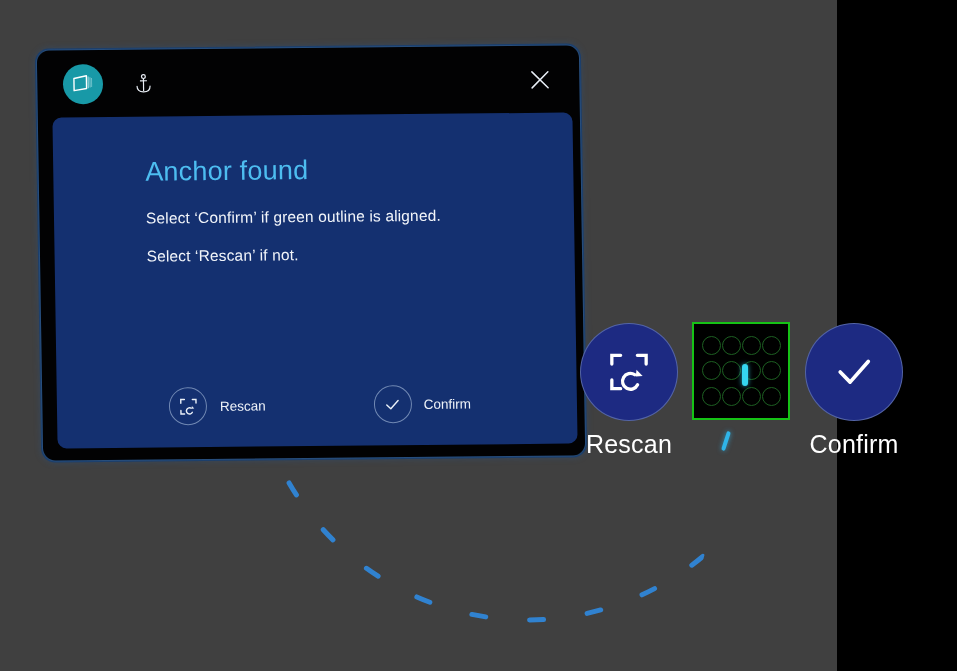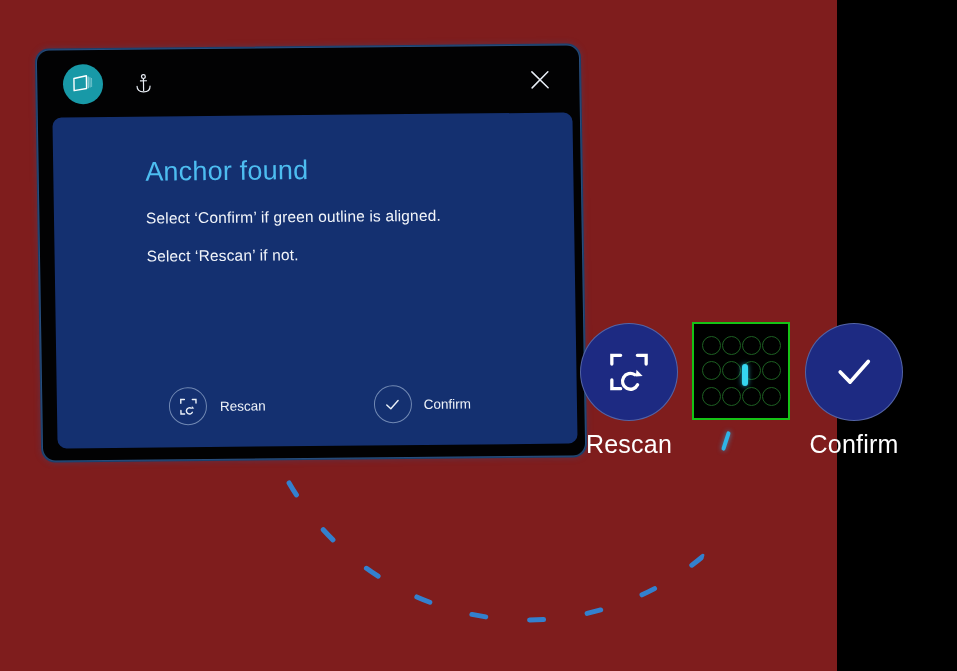--- a/index.html
+++ b/index.html
@@ -2,21 +2,21 @@
 <html><head>
 <meta charset="utf-8">
 <style>
   * { box-sizing: border-box; margin: 0; padding: 0; }
   html, body {
     width: 957px; height: 671px;
     background: #000;
     overflow: hidden;
     font-family: "Liberation Sans", sans-serif;
   }
-  #stage { position: relative; width: 837px; height: 671px; background:#7f1d1d; }
+  #stage { position: relative; width: 837px; height: 671px; background:#404040; }
 
   
   .slate-frame {
     position: absolute;
     left: 38px; top: 46px;
     width: 546px; height: 414px;
     border-radius: 14px;
     background: #020203;
     border: 2px solid #1d3f6b;
     box-shadow: 0 0 6px rgba(40,90,150,0.35);

